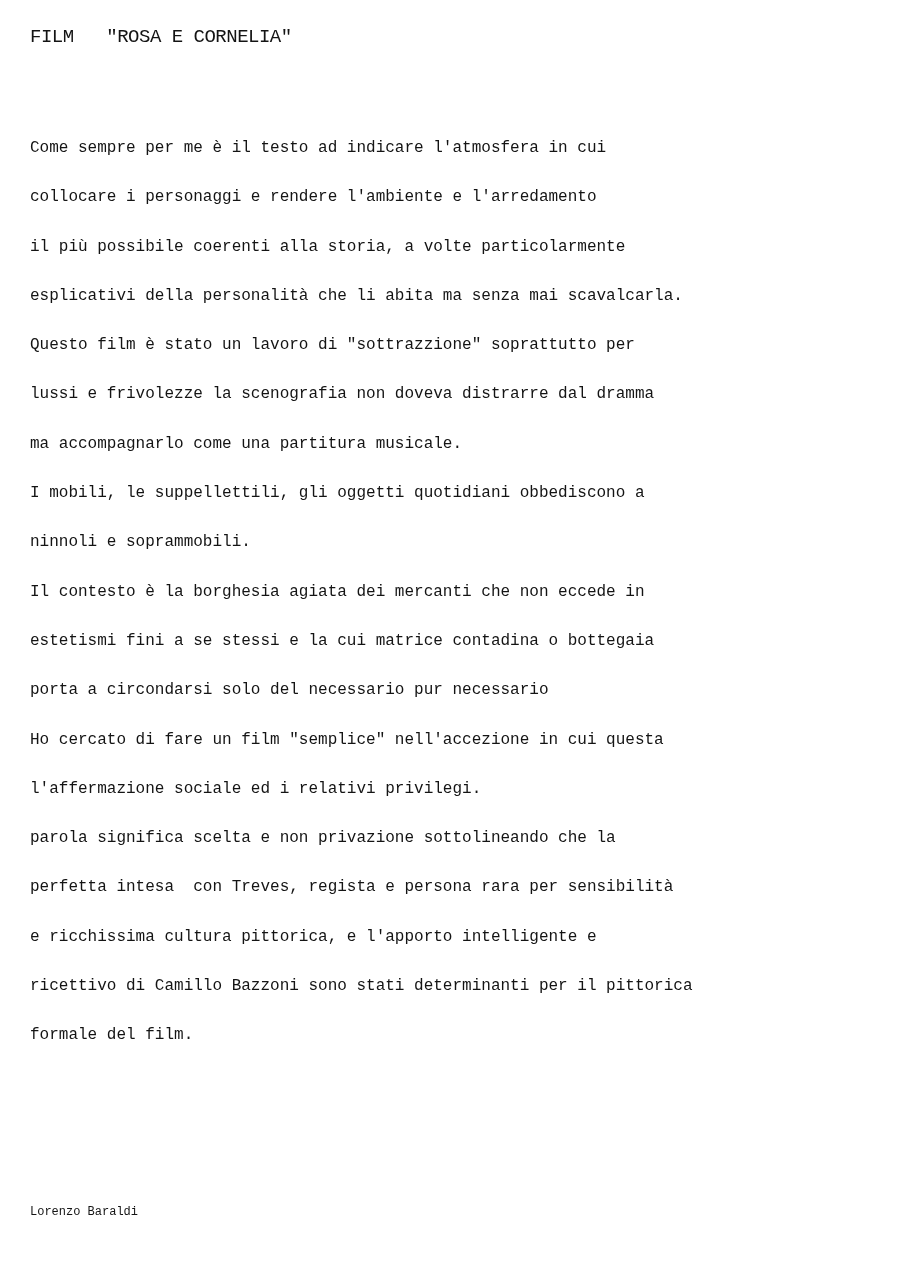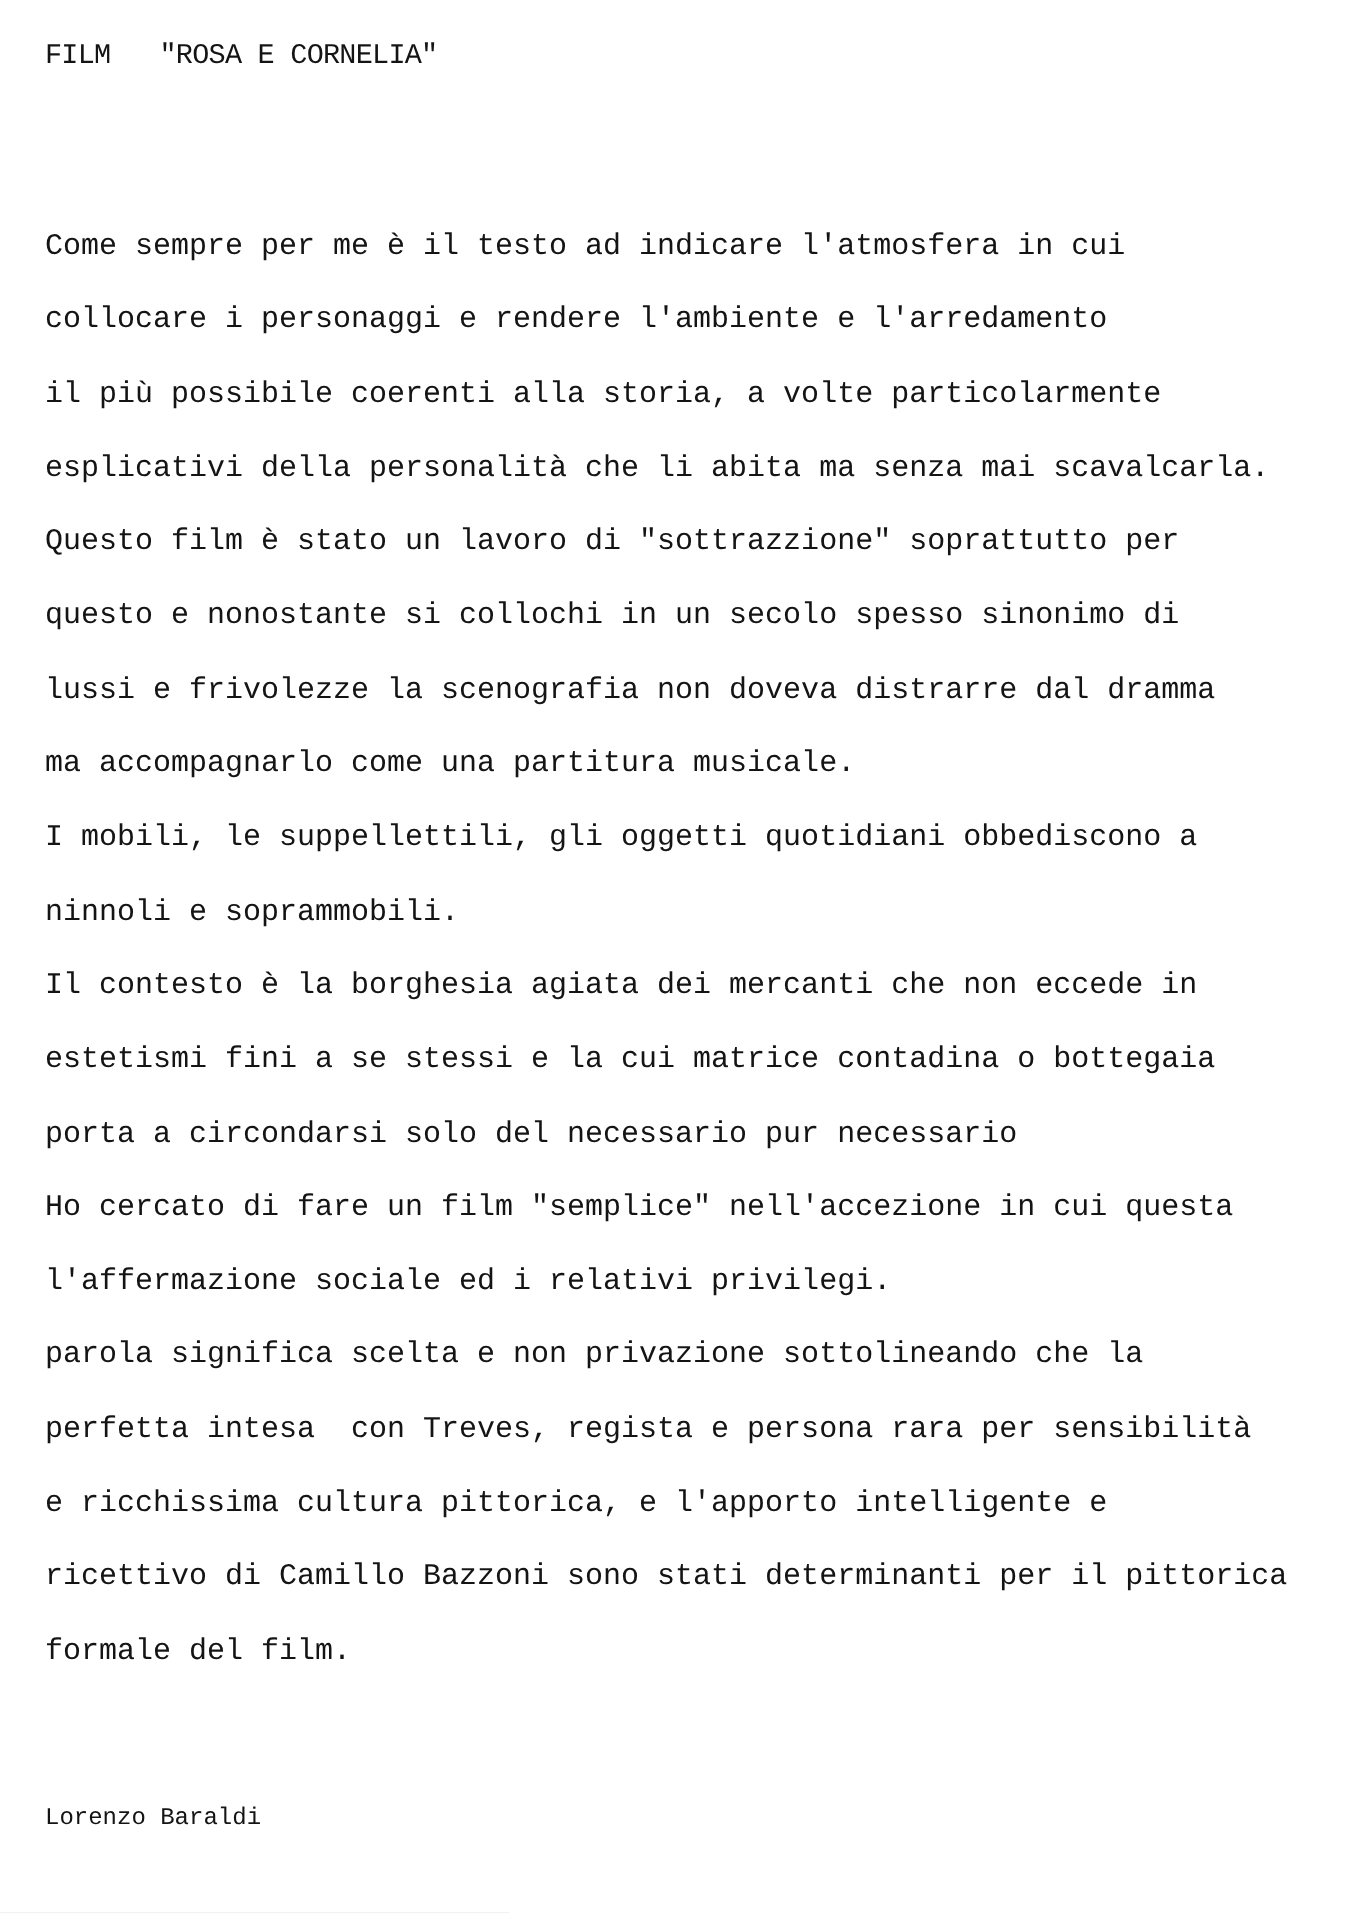--- a/index.html
+++ b/index.html
@@ -22,52 +22,51 @@
     left: 30px;
     top: 24px;
     font-size: 19px;
     line-height: 26px;
     white-space: pre;
     letter-spacing: -0.5px;
   }
   .body-text {
     position: absolute;
     left: 30px;
-    top: 140px;
-    font-size: 20px;
+    top: 124px;
+    font-size: 16px;
     width: 860px;
   }
   .body-text .line {
     height: 49.3px;
     line-height: 49.3px;
     white-space: pre;
     letter-spacing: 0;
   }
   .signature {
     position: absolute;
     left: 30px;
     top: 1198px;
-    font-size: 16px;
+    font-size: 12px;
     line-height: 28px;
     white-space: pre;
   }
 </style>
 </head>
 <body>
 
 <div class="page">
   <div class="title">FILM   "ROSA E CORNELIA"</div>
 
   <div class="body-text">
       <div class="line">Come sempre per me è il testo ad indicare l'atmosfera in cui</div>
       <div class="line">collocare i personaggi e rendere l'ambiente e l'arredamento</div>
       <div class="line">il più possibile coerenti alla storia, a volte particolarmente</div>
       <div class="line">esplicativi della personalità che li abita ma senza mai scavalcarla.</div>
       <div class="line">Questo film è stato un lavoro di "sottrazzione" soprattutto per</div>
-      <div class="line">questo e nonostante si collochi in un secolo spesso sinonimo di</div>
       <div class="line">lussi e frivolezze la scenografia non doveva distrarre dal dramma</div>
       <div class="line">ma accompagnarlo come una partitura musicale.</div>
       <div class="line">I mobili, le suppellettili, gli oggetti quotidiani obbediscono a</div>
       <div class="line">ninnoli e soprammobili.</div>
       <div class="line">Il contesto è la borghesia agiata dei mercanti che non eccede in</div>
       <div class="line">estetismi fini a se stessi e la cui matrice contadina o bottegaia</div>
       <div class="line">porta a circondarsi solo del necessario pur necessario</div>
       <div class="line">Ho cercato di fare un film "semplice" nell'accezione in cui questa</div>
       <div class="line">l'affermazione sociale ed i relativi privilegi.</div>
       <div class="line">parola significa scelta e non privazione sottolineando che la</div>

